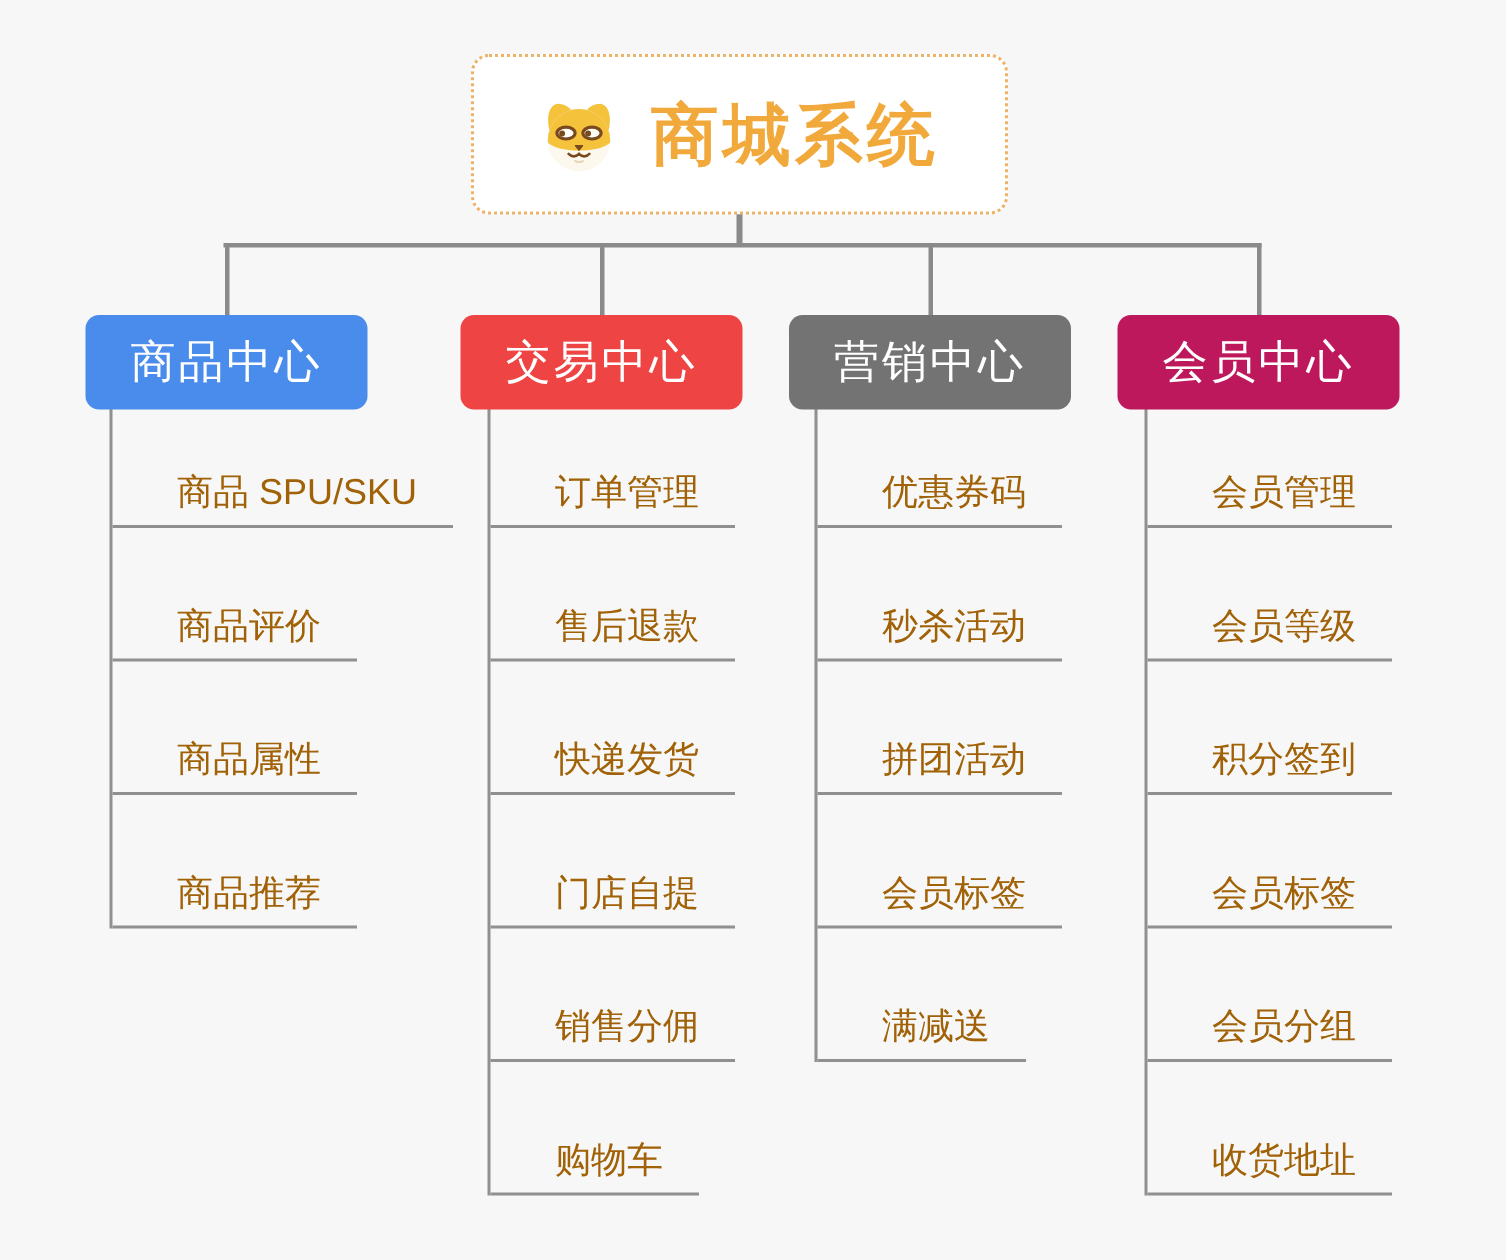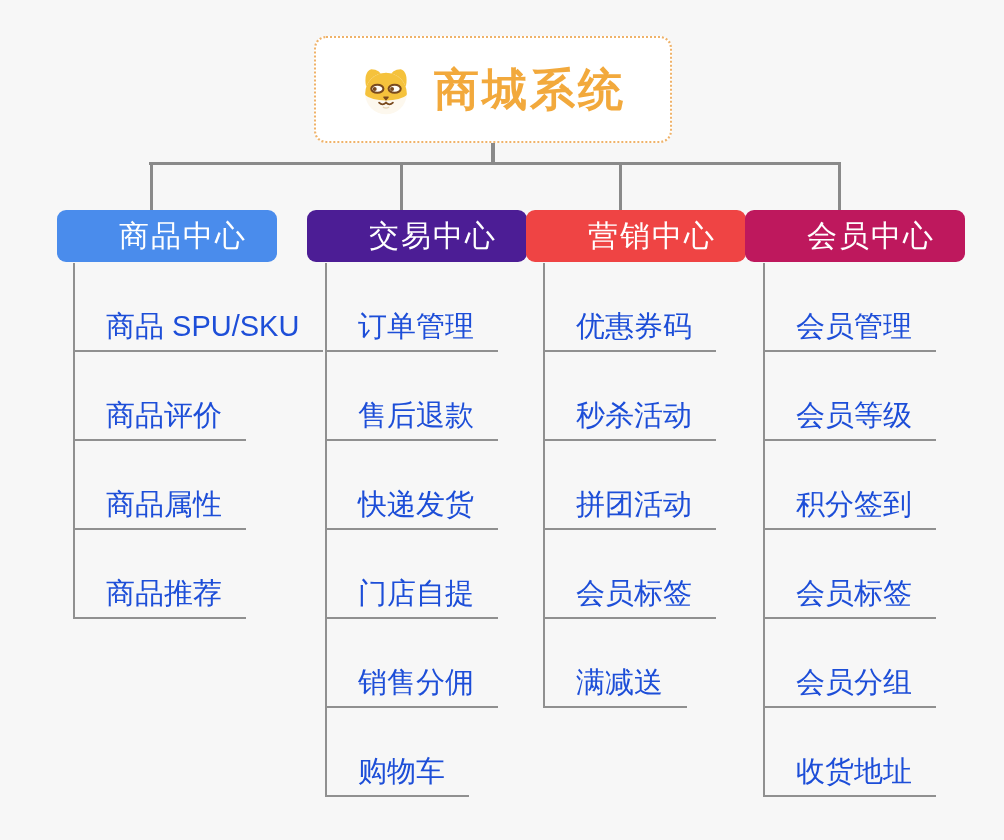--- a/index.html
+++ b/index.html
@@ -21,44 +21,44 @@
   .stem-root{left:491px;top:141px;width:4px;height:23px;}
   .h-bar{left:149px;top:162px;width:692px;height:3px;}
   .drop{top:162px;width:3px;height:48px;}
   .drop-1{left:150px;}
   .drop-2{left:400px;}
   .drop-3{left:619px;}
   .drop-4{left:838px;}
 
   
   .branch-node{
-    position:absolute;top:210px;width:188px;height:52px;border-radius:9px;
+    position:absolute;top:210px;width:188px;height:63px;border-radius:9px;
     color:#ffffff;font-size:30px;display:flex;align-items:center;justify-content:center;
-    letter-spacing:2px;z-index:3;padding-left:32px;
+    letter-spacing:2px;z-index:3;
   }
   .bn-1{left:57px;}
   .bn-2{left:307px;}
   .bn-3{left:526px;}
   .bn-4{left:745px;}
 
   
   .children{
     position:absolute;top:263px;margin:0;padding:0;list-style:none;
     border-left:2px solid #909090;z-index:2;
   }
   .col-1{left:73px;}
   .col-2{left:325px;}
   .col-3{left:543px;}
   .col-4{left:763px;}
   .children li{
     height:89px;box-sizing:border-box;width:max-content;min-width:128px;
     display:flex;align-items:flex-end;
-    padding:0 24px 7px 31px;
+    padding:0 24px 7px 43px;
     border-bottom:2px solid #909090;
-    font-size:29px;color:#1d4ed8;line-height:1.15;
+    font-size:24px;color:#a16207;line-height:1.15;
   }
 </style>
 </head>
 <body>
 
 <div class="stage">
 
   <div class="connector stem-root"></div>
   <div class="connector h-bar"></div>
   <div class="connector drop drop-1"></div>
@@ -84,24 +84,24 @@
       <path d="M27.4 36.2 h5.2 l-2.6 3.4 z" fill="#7a4a1e" stroke="#7a4a1e" stroke-width="1.2" stroke-linejoin="round"></path>
       <path d="M22 42.5 Q26 46.5 30 42.5 Q34 46.5 38 42.5" fill="none" stroke="#7a4a1e" stroke-width="2" stroke-linecap="round"></path>
       <path d="M27 48 q3 1.6 6 0" fill="none" stroke="#e8d6b8" stroke-width="1.6" stroke-linecap="round"></path>
     </svg>
     <span class="root-title" style="color: rgb(242, 169, 60);">商城系统</span>
   </div>
 
   <div class="branch-node bn-1" style="background-color: rgb(74, 140, 236);">
     <span>商品中心</span>
   </div>
-  <div class="branch-node bn-2" style="background-color: #4c1d95;">
+  <div class="branch-node bn-2" style="background-color: #ef4444;">
     <span>交易中心</span>
   </div>
-  <div class="branch-node bn-3" style="background-color: #ef4444;">
+  <div class="branch-node bn-3" style="background-color: #737373;">
     <span>营销中心</span>
   </div>
   <div class="branch-node bn-4" style="background-color: #be185d;">
     <span>会员中心</span>
   </div>
 
   <ul class="children col-1">
     <li>
         <span>商品 SPU/SKU</span>
       </li>

